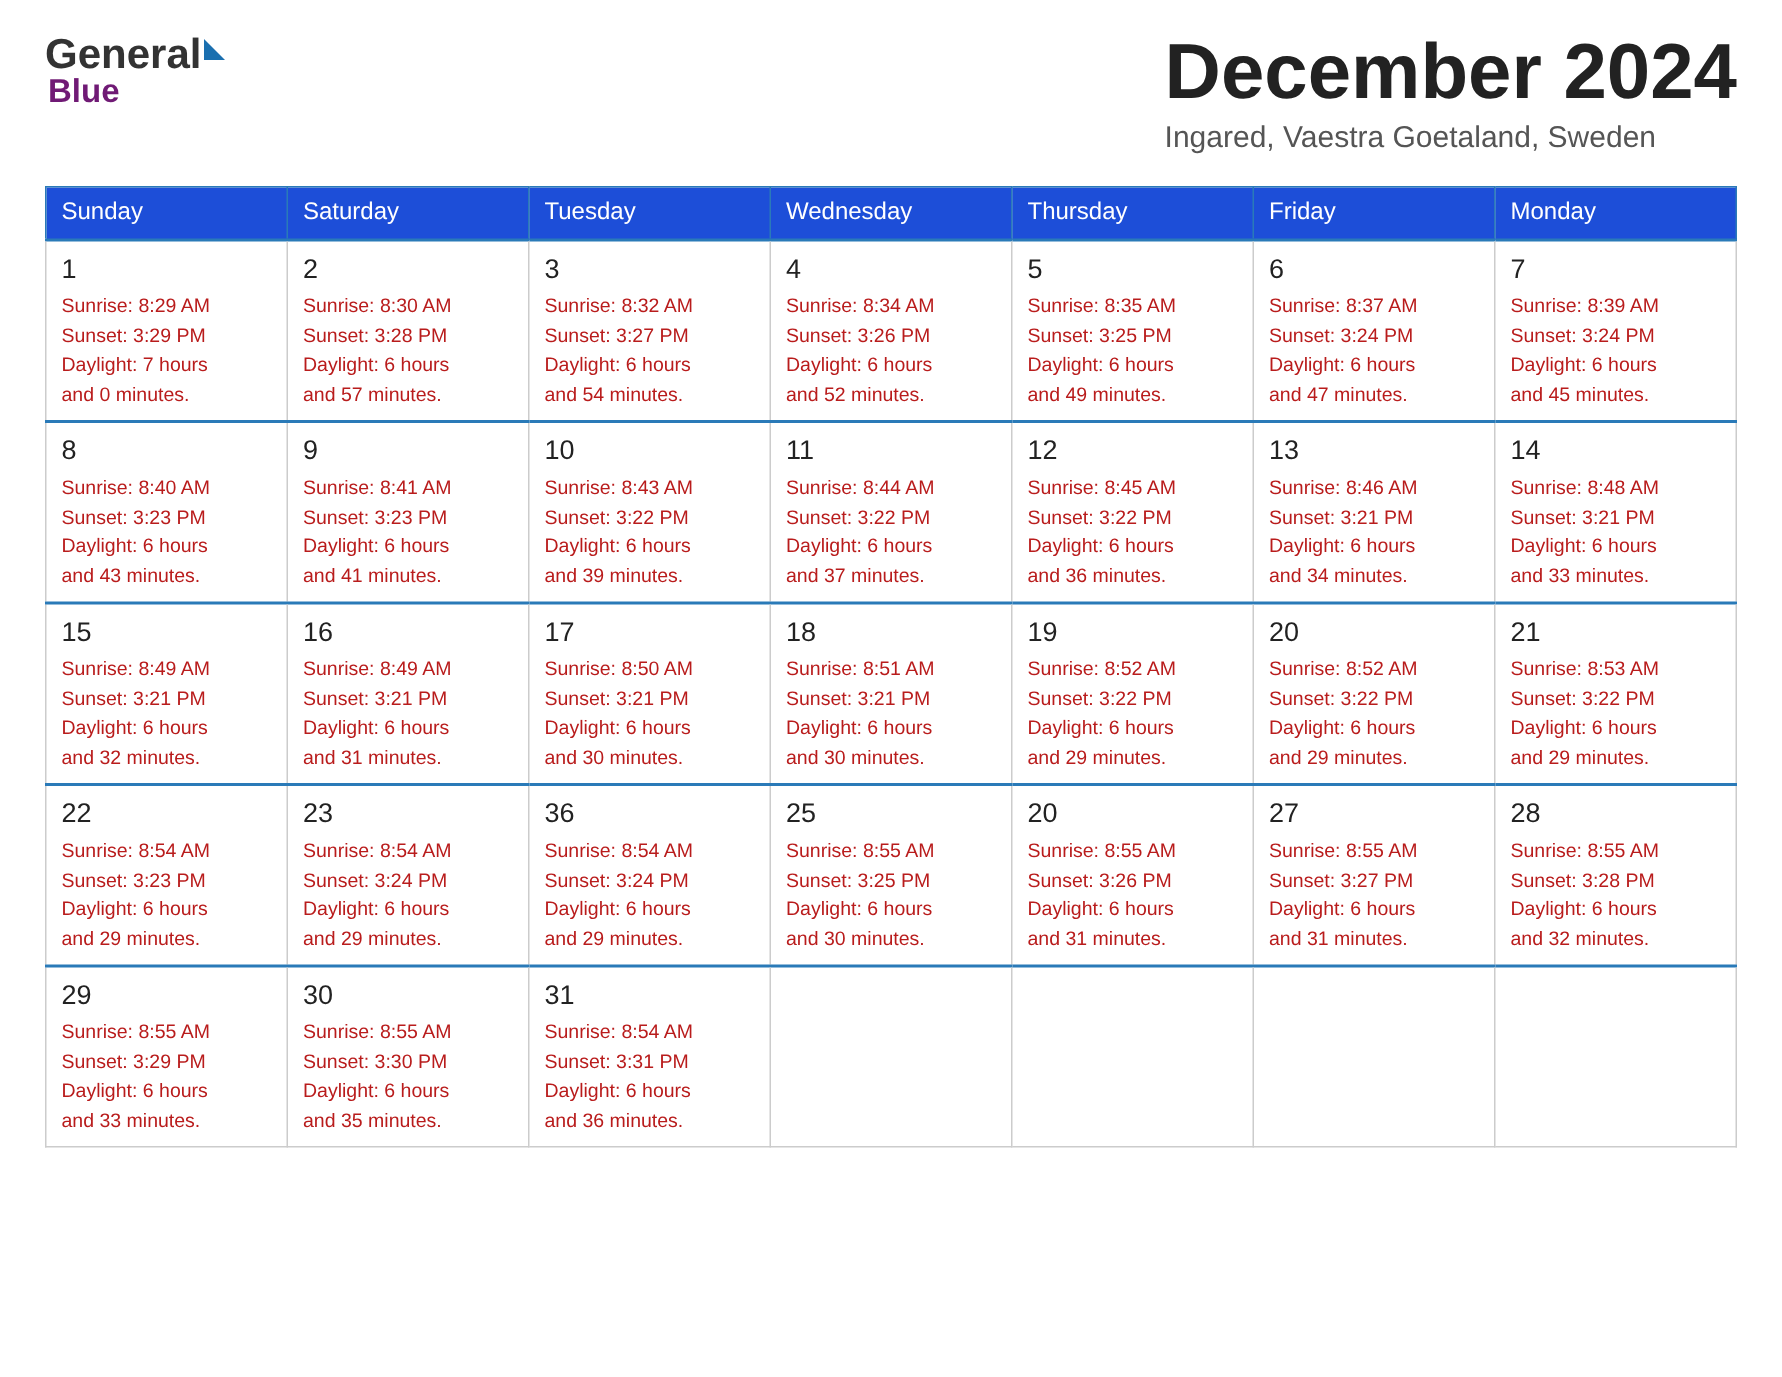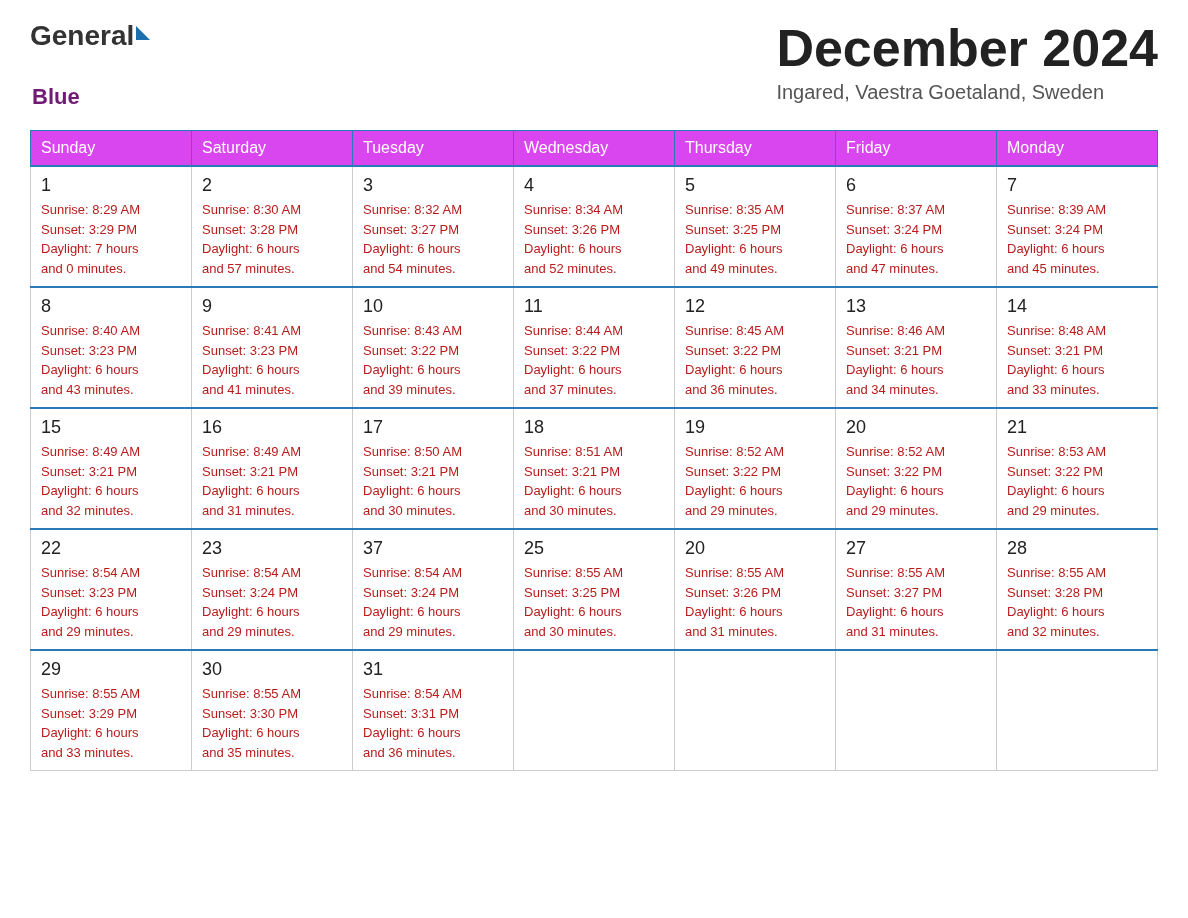--- a/index.html
+++ b/index.html
@@ -13,21 +13,20 @@
     .header {
       display: flex;
       justify-content: space-between;
       align-items: flex-start;
       margin-bottom: 20px;
     }
     .logo {
       display: flex;
       flex-direction: column;
       align-items: flex-start;
-      gap: 36px;
     }
     .logo-text {
       display: flex;
       align-items: center;
       font-size: 28px;
       font-weight: bold;
       color: #333;
     }
     .logo-general { color: #333; }
     .logo-triangle {
@@ -60,21 +59,21 @@
       font-size: 20px;
       color: #555;
       margin-top: 4px;
     }
     table {
       width: 100%;
       border-collapse: collapse;
       table-layout: fixed;
     }
     th {
-      background-color: #d946ef;
+      background-color: #1d4ed8;
       color: #fff;
       padding: 8px 10px;
       text-align: left;
       font-size: 16px;
       font-weight: normal;
       border: 1px solid #2a7ab8;
     }
     td {
       vertical-align: top;
       padding: 8px 10px;
@@ -339,21 +338,21 @@
         <td>
         <span class="day-num">23</span>
         <div class="day-info">
           Sunrise: 8:54 AM<br>
           Sunset: 3:24 PM<br>
           Daylight: 6 hours<br>
           and 29 minutes.
         </div>
       </td>
         <td>
-        <span class="day-num">37</span>
+        <span class="day-num">36</span>
         <div class="day-info">
           Sunrise: 8:54 AM<br>
           Sunset: 3:24 PM<br>
           Daylight: 6 hours<br>
           and 29 minutes.
         </div>
       </td>
         <td>
         <span class="day-num">25</span>
         <div class="day-info">

